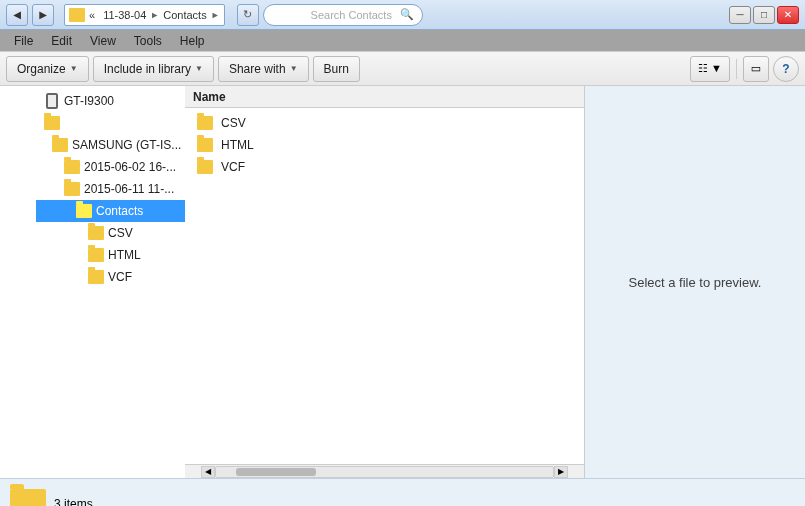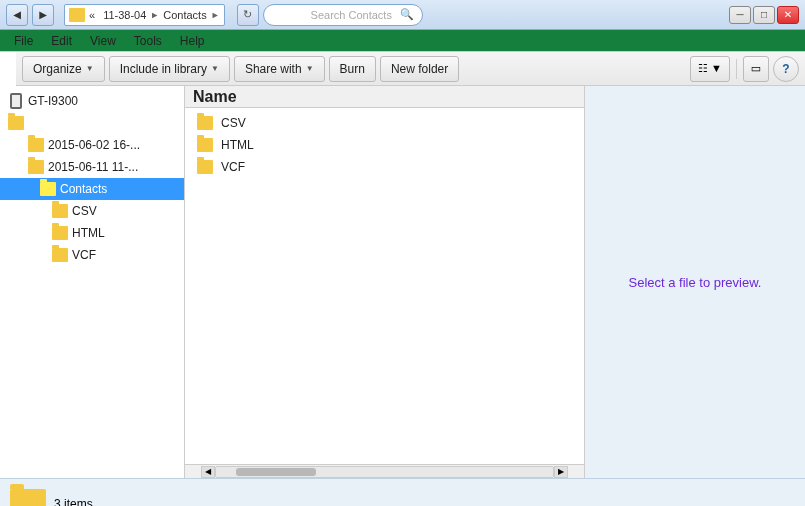--- a/index.html
+++ b/index.html
@@ -119,21 +119,21 @@
       font-size: 10px;
       cursor: pointer;
     }
     .win-btn-min { background: linear-gradient(to bottom, #f0f0f0, #ddd); color: #333; }
     .win-btn-max { background: linear-gradient(to bottom, #f0f0f0, #ddd); color: #333; }
     .win-btn-close { background: linear-gradient(to bottom, #f87070, #e03030); color: #fff; border-color: #c02020; }
 
     
     .menu-bar {
       height: 22px;
-      background: #15803d;
+      background: #a3a3a3;
       border-bottom: 1px solid #ccc;
       display: flex;
       align-items: center;
       padding: 0 6px;
       gap: 2px;
     }
     .menu-item {
       padding: 2px 8px;
       font-size: 12px;
       color: #222;
@@ -143,21 +143,20 @@
 
     
     .toolbar {
       height: 34px;
       background: linear-gradient(to bottom, #f5f5f5, #e8e8e8);
       border-bottom: 1px solid #ccc;
       display: flex;
       align-items: center;
       padding: 0 6px;
       gap: 4px;
-      margin-left: 16px;
     }
     .tool-btn {
       height: 26px;
       padding: 0 10px;
       background: linear-gradient(to bottom, #f9f9f9, #e4e4e4);
       border: 1px solid #bbb;
       border-radius: 3px;
       display: flex;
       align-items: center;
       gap: 4px;
@@ -312,21 +311,21 @@
       border-right: 1px solid #ccc;
       background: #fff;
     }
     .file-list-header {
       height: 22px;
       background: #f0f0f0;
       border-bottom: 1px solid #ccc;
       display: flex;
       align-items: center;
       padding: 0 8px;
-      font-size: 16px;
+      font-size: 12px;
       font-weight: 600;
       color: #222;
     }
     .file-list-content {
       flex: 1;
       overflow: hidden;
       padding: 4px 0;
     }
     .file-item {
       display: flex;
@@ -377,21 +376,21 @@
 
     
     .preview-area {
       width: 220px;
       min-width: 220px;
       background: #e8f0f8;
       display: flex;
       align-items: center;
       justify-content: center;
       font-size: 13px;
-      color: #6d28d9;
+      color: #404040;
     }
 
     
     .big-folder-area {
       display: flex;
       align-items: center;
       gap: 8px;
       padding: 8px 10px;
     }
     .big-folder {
@@ -411,20 +410,21 @@
       height: 5px;
       background: #f5c842;
       border-radius: 2px 2px 0 0;
     }
 
     .sidebar-with-scroll {
       display: flex;
       width: 185px;
       min-width: 185px;
       border-right: 4px solid #a21caf;
+      padding-left: 36px;
     }
   </style>
 </head>
 <body>
 
 <div class="title-bar">
   <div class="title-bar-left">
     <div class="nav-btn">◀</div>
     <div class="nav-btn">▶</div>
     <div class="address-bar">
@@ -466,23 +466,20 @@
     <span>Include in library</span>
     <span class="dropdown-arrow">▼</span>
   </div>
   <div class="tool-btn">
     <span>Share with</span>
     <span class="dropdown-arrow">▼</span>
   </div>
   <div class="tool-btn">
     <span>Burn</span>
   </div>
-  <div class="tool-btn">
-    <span>New folder</span>
-  </div>
   <div class="toolbar-right">
     <div class="view-btn" style="width:40px; font-size:11px;">☷ ▼</div>
     <div class="toolbar-sep"></div>
     <div class="view-btn">▭</div>
     <div class="help-btn">?</div>
   </div>
 </div>
 
 <div class="main-area">
 
@@ -495,20 +492,24 @@
             <div class="phone-icon-shape"></div>
           </div>
           <span>GT-I9300</span>
         </div>
 
 
         <div class="tree-item">
           <div class="folder-icon"></div>
         </div>
 
+        <div class="tree-item indent1">
+          <div class="folder-icon"></div>
+          <span>SAMSUNG (GT-IS...</span>
+        </div>
 
         <div class="tree-item indent2">
           <div class="folder-icon"></div>
           <span>2015-06-02 16-...</span>
         </div>
 
         <div class="tree-item indent2">
           <div class="folder-icon"></div>
           <span>2015-06-11 11-...</span>
         </div>

